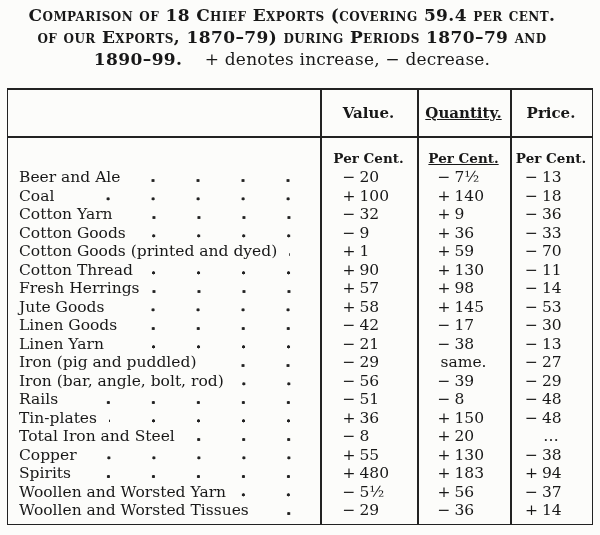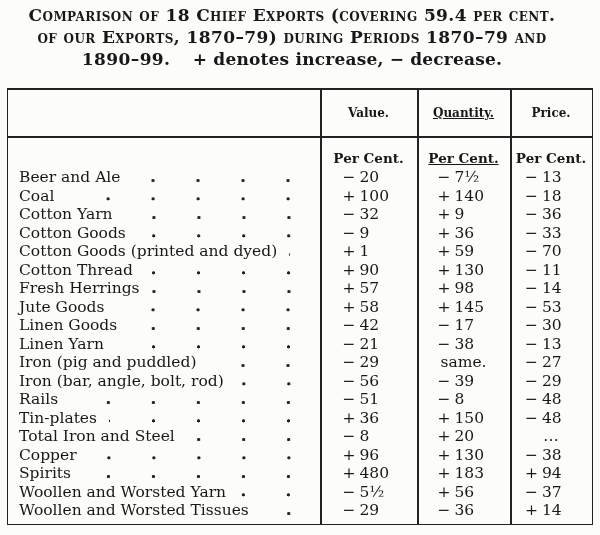--- a/index.html
+++ b/index.html
@@ -21,21 +21,21 @@
     text-align: center;
     font-weight: bold;
   }
   .t-line {
     font-size: 17px;
     line-height: 22px;
     white-space: nowrap;
     letter-spacing: 0.4px;
   }
   .sc { font-variant: small-caps; }
-  .t-note { font-variant: normal; letter-spacing: 0.2px; margin-left: 16px; font-weight: bold; }
+  .t-note { font-variant: normal; letter-spacing: 0.2px; margin-left: 16px; font-weight: normal; }
 
   
   .datatable {
     position: absolute;
     left: 7px; top: 88px;
     width: 586px; height: 437px;
     border: 1.5px solid #222;
     border-top-width: 2px;
     box-sizing: border-box;
   }
@@ -47,21 +47,21 @@
   .vline-2 { left: 409px; }
   .vline-3 { left: 502px; }
   .hline-header {
     position: absolute; left: 0; right: 0; top: 46px;
     height: 1.6px; background: #222;
   }
 
   .thead { display: flex; height: 46px; }
   .thead .cell {
     display: flex; align-items: center; justify-content: center;
-    font-weight: bold; font-size: 12px;
+    font-weight: bold; font-size: 15px;
   }
 
   .tbody { padding-top: 13px; }
 
   .row { display: flex; height: 18.5px; line-height: 18.5px; font-size: 15.5px; }
   .cell { box-sizing: border-box; }
   .c-item  { width: 312px; display: flex; align-items: center; padding-left: 11px; overflow: hidden; }
   .c-val   { width: 97px; }
   .c-qty   { width: 93px; text-decoration: underline; }
   .c-price { flex: 1; }
@@ -400,21 +400,21 @@
     <div class="cell c-price c-num"><span class="plainval">…</span></div>
   </div>
 
   <div class="row">
     <div class="cell c-item">
       <span class="iname">Copper</span>
       <span class="leader"></span>
     </div>
     <div class="cell c-val c-num"><span class="nw">
               <span class="sign">+</span>
-              <span class="num">96</span>
+              <span class="num">55</span>
             </span></div>
     <div class="cell c-qty c-num"><span class="nw">
               <span class="sign">+</span>
               <span class="num">130</span>
             </span></div>
     <div class="cell c-price c-num"><span class="nw">
               <span class="sign">−</span>
               <span class="num">38</span>
             </span></div>
   </div>

